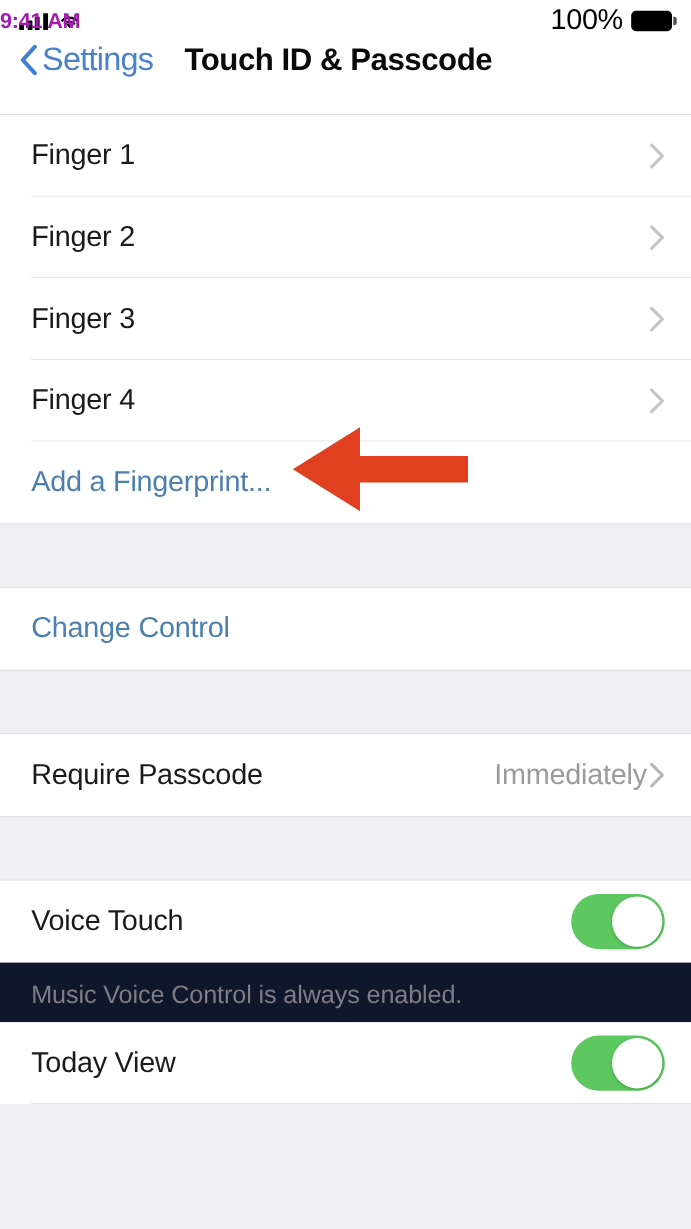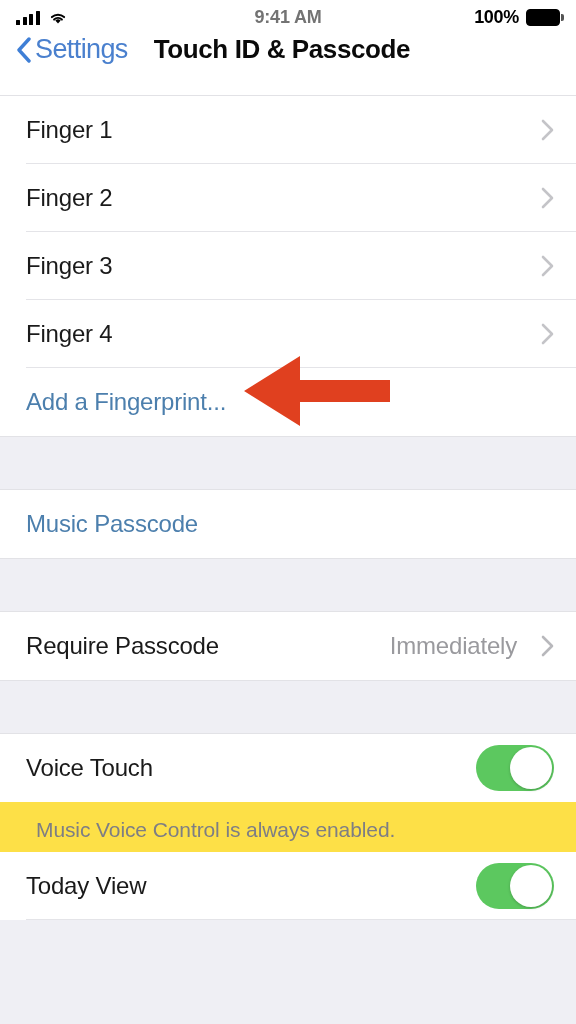--- a/index.html
+++ b/index.html
@@ -20,28 +20,28 @@
   .sb-left { display:flex; align-items:flex-end; gap:9px; }
   .signal { display:flex; align-items:flex-end; gap:2.5px; height:15px; }
   .signal i { display:block; width:4px; background:#000; border-radius:0.5px; }
   .signal i:nth-child(1){height:5px;}
   .signal i:nth-child(2){height:8px;}
   .signal i:nth-child(3){height:11px;}
   .signal i:nth-child(4){height:14px;}
   .wifi { position:relative; width:18px; height:14px; }
   .wifi svg { display:block; }
   .sb-center {
-    position:absolute; left:0; right:0; text-align:center;
-    font-size:18px; font-weight:bold; color:#737373; letter-spacing:-0.2px;
+    position:absolute; left:0; right:0; 
+    font-size:18px; font-weight:bold; color:#a21caf; letter-spacing:-0.2px;
   }
   .sb-right {
     margin-left:auto; display:flex; align-items:center; gap:7px;
     position:relative; z-index:2;
   }
-  .batt-pct { font-size:18px; font-weight:bold; color:#000; letter-spacing:-0.3px; }
+  .batt-pct { font-size:24px; font-weight:normal; color:#000; letter-spacing:-0.3px; }
   .battery { position:relative; width:34px; height:17px; }
   .battery .shell {
     position:absolute; inset:0; border:1.5px solid #000;
     border-radius:4px; background:#000;
   }
   .battery .cap {
     position:absolute; right:-4px; top:5px; width:3px; height:7px;
     background:#555; border-radius:0 2px 2px 0;
   }
 
@@ -73,38 +73,38 @@
   .row {
     position:relative; height:68px; display:flex; align-items:center;
     padding:0 22px 0 26px; background:#FFFFFF; cursor:pointer;
   }
   .row.sep:after {
     content:""; position:absolute; left:26px; right:0; bottom:0;
     height:1px; background:#E4E4E8;
   }
   .row-label { font-size:24px; color:#1A1A1A; letter-spacing:-0.2px; }
   .row-label.link { color:#4C7FAD; }
-  .row-right { margin-left:auto; display:flex; align-items:center; gap:24px; }
+  .row-right { margin-left:auto; display:flex; align-items:center; gap:2px; }
   .row-value { font-size:24px; color:#9A9A9E; letter-spacing:-0.2px; }
   .chevron { width:13px; height:22px; display:block; flex:0 0 auto; }
 
   
   .toggle {
     position:relative; width:78px; height:46px; border-radius:23px;
     background:#5CC85F; flex:0 0 auto; cursor:pointer;
   }
   .toggle .knob {
     position:absolute; top:2px; left:34px; width:42px; height:42px;
     border-radius:50%; background:#FFFFFF;
     box-shadow:0 1px 3px rgba(0,0,0,0.22);
   }
 
   
   .footer-note {
-    background:#fde047; padding:16px 26px 10px 36px;
+    background:#0f172a; padding:16px 26px 10px 26px;
     font-size:21px; color:#7E7E84; letter-spacing:-0.1px;
   }
   .section-header {
     background:#EFEFF4; padding:6px 26px 12px 26px;
     font-size:20px; color:#7E7E84; letter-spacing:0.2px;
   }
 
   
   .arrow-annot {
     position:absolute; left:238px; top:350px;
@@ -206,21 +206,21 @@
       <div class="row">
         <span class="row-label link">Add a Fingerprint...</span>
       </div>
 
     </div>
 
     <div class="gap g1 top-hair"></div>
 
     <div class="group">
       <div class="row">
-        <span class="row-label link">Music Passcode</span>
+        <span class="row-label link">Change Control</span>
       </div>
     </div>
 
     <div class="gap g2 top-hair"></div>
 
     <div class="group">
       <div class="row">
         <span class="row-label">Require Passcode</span>
         <span class="row-right">
           <span class="row-value">Immediately</span>

